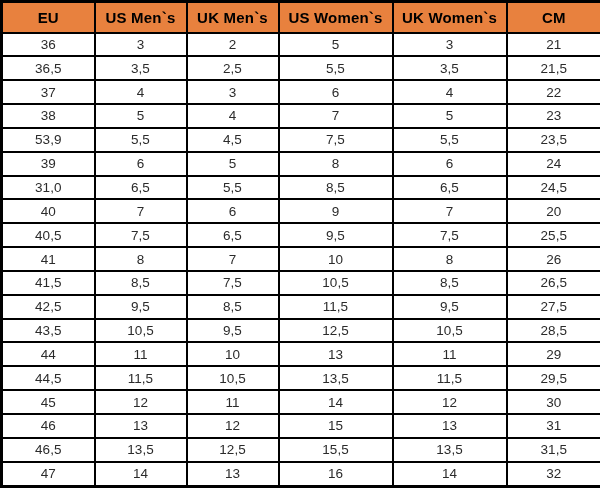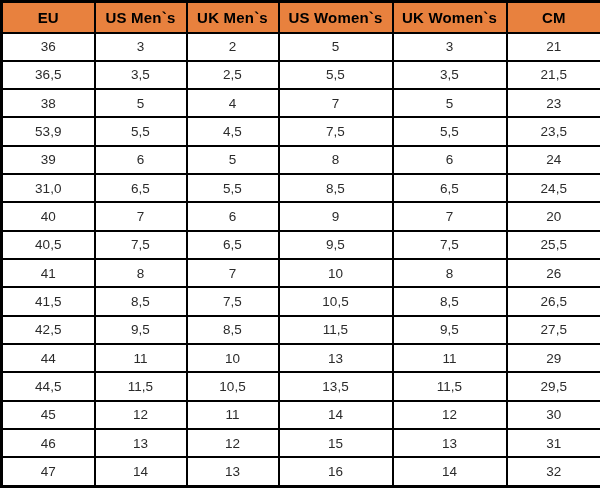--- a/index.html
+++ b/index.html
@@ -87,20 +87,28 @@
         </tr>
         <tr>
           <td>36,5</td>
           <td>3,5</td>
           <td>2,5</td>
           <td>5,5</td>
           <td>3,5</td>
           <td>21,5</td>
         </tr>
         <tr>
+          <td>37</td>
+          <td>4</td>
+          <td>3</td>
+          <td>6</td>
+          <td>4</td>
+          <td>22</td>
+        </tr>
+        <tr>
           <td>38</td>
           <td>5</td>
           <td>4</td>
           <td>7</td>
           <td>5</td>
           <td>23</td>
         </tr>
         <tr>
           <td>53,9</td>
           <td>5,5</td>
@@ -157,20 +165,28 @@
           <td>8,5</td>
           <td>26,5</td>
         </tr>
         <tr>
           <td>42,5</td>
           <td>9,5</td>
           <td>8,5</td>
           <td>11,5</td>
           <td>9,5</td>
           <td>27,5</td>
+        </tr>
+        <tr>
+          <td>43,5</td>
+          <td>10,5</td>
+          <td>9,5</td>
+          <td>12,5</td>
+          <td>10,5</td>
+          <td>28,5</td>
         </tr>
         <tr>
           <td>44</td>
           <td>11</td>
           <td>10</td>
           <td>13</td>
           <td>11</td>
           <td>29</td>
         </tr>
         <tr>
@@ -191,20 +207,28 @@
         </tr>
         <tr>
           <td>46</td>
           <td>13</td>
           <td>12</td>
           <td>15</td>
           <td>13</td>
           <td>31</td>
         </tr>
         <tr>
+          <td>46,5</td>
+          <td>13,5</td>
+          <td>12,5</td>
+          <td>15,5</td>
+          <td>13,5</td>
+          <td>31,5</td>
+        </tr>
+        <tr>
           <td>47</td>
           <td>14</td>
           <td>13</td>
           <td>16</td>
           <td>14</td>
           <td>32</td>
         </tr>
       </tbody>
   </table>
 </div>

